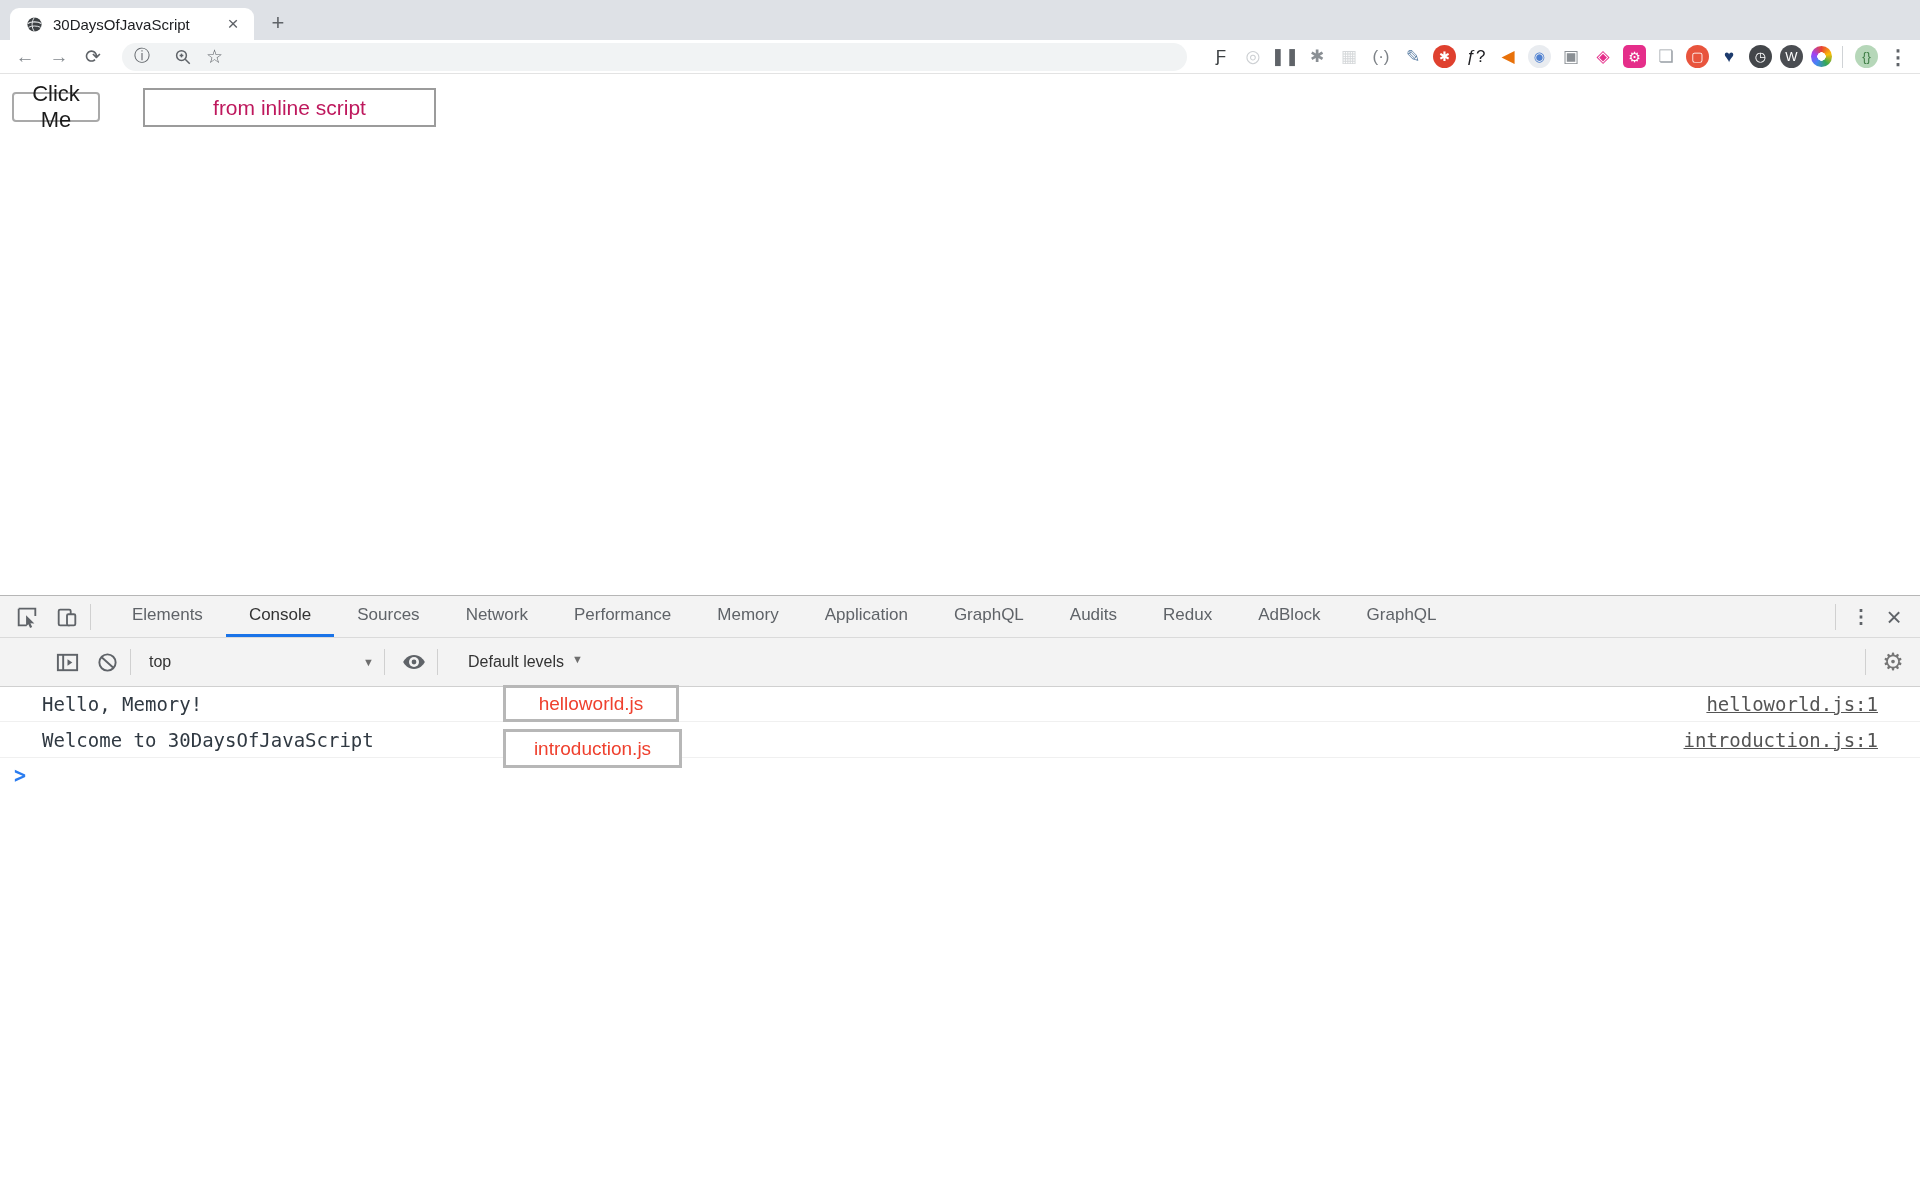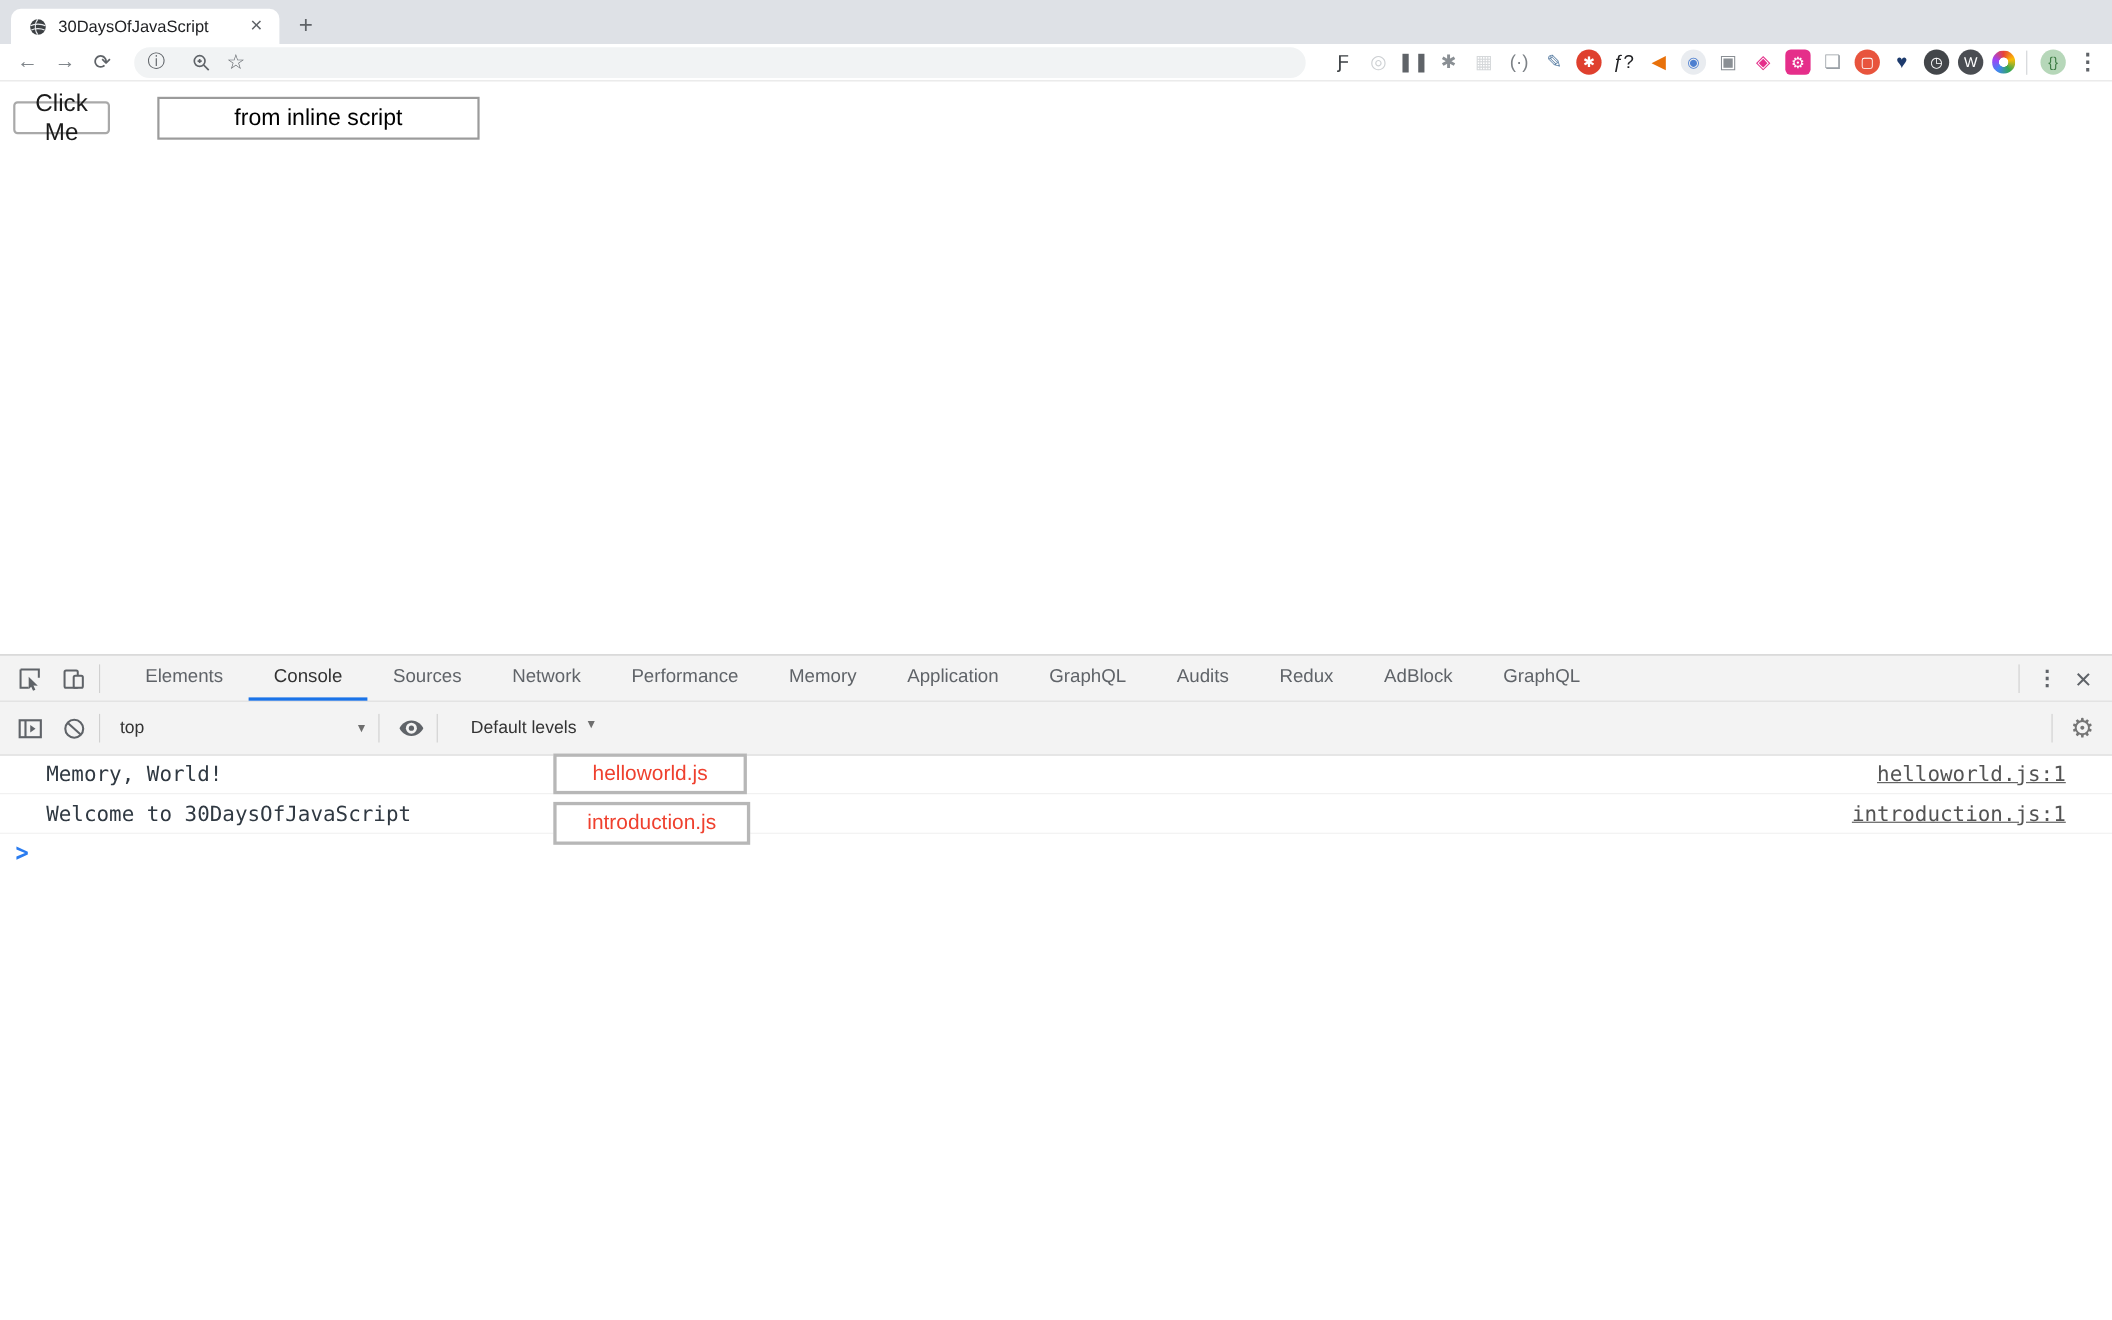--- a/index.html
+++ b/index.html
@@ -41,41 +41,41 @@
   .browser-menu { color:#5f6368; font-size:20px; font-weight:bold; margin:0 4px 0 10px;
                   letter-spacing:0; }
 
   
   .content { position:absolute; left:0; top:75px; width:1920px; height:520px; background:#fff; }
   .clickme { position:absolute; left:12px; top:17px; width:88px; height:30px; background:#fff;
              border:2px solid #a9a9a9; border-radius:4px; font-size:22px; color:#1b1b1b;
              font-family:"Liberation Sans",sans-serif; display:flex; align-items:center;
              justify-content:center; }
   .inlinebox { position:absolute; left:143px; top:13px; width:293px; height:39px;
-               border:2px solid #9b9b9b; color:#000000; font-size:21px; display:flex;
+               border:2px solid #9b9b9b; color:#be185d; font-size:21px; display:flex;
                align-items:center; justify-content:center; }
 
   
   .devtools { position:absolute; left:0; top:595px; width:1920px; height:714px;
               border-top:1px solid #b6b6b6; background:#fff; }
   .dt-tabs { height:42px; background:#f3f3f3; border-bottom:1px solid #dadada; display:flex;
              align-items:stretch; }
   .dt-icon { width:26px; height:26px; align-self:center; margin-left:14px; display:flex;
              align-items:center; justify-content:center; color:#5f6368; }
   .vsep { width:1px; height:26px; background:#d0d0d0; align-self:center; margin:0 10px; }
   .dt-tablist { display:flex; align-items:stretch; margin-left:8px; }
   .dt-tab { padding:0 23px; font-size:17px; color:#5f6368; display:flex; align-items:center;
             border-bottom:3px solid transparent; }
   .dt-tab.active { color:#333333; border-bottom:3px solid #1a73e8; }
   .dt-tabs-right { margin-left:auto; display:flex; align-items:center; padding-right:8px; }
   .dt-kebab { font-size:19px; color:#5f6368; font-weight:bold; width:30px; text-align:center; }
   .dt-close { font-size:26px; color:#5f6368; width:36px; text-align:center; line-height:1; }
 
   .dt-toolbar { height:49px; background:#f3f3f3; border-bottom:1px solid #d0d0d0; display:flex;
-                align-items:center; }
+                align-items:center;padding-left:40px; }
   .tb-icon { width:26px; height:26px; margin-left:14px; display:flex; align-items:center;
              justify-content:center; color:#5f6368; }
   .ctx-select { display:flex; align-items:center; width:225px; margin-left:8px; font-size:16px;
                 color:#333; }
   .ctx-select .arrow { margin-left:auto; font-size:11px; color:#6e6e6e; }
   .filter-input { width:418px; height:30px; margin-left:16px; border:1px solid #f3f3f3;
                   background:#fff; font-size:16px; color:#333; padding:0 10px; outline:none;
                   font-family:"Liberation Sans",sans-serif; }
   .filter-input::placeholder { color:#9aa0a6; }
   .levels { margin-left:20px; font-size:16px; color:#333; display:flex; align-items:flex-start; }
@@ -236,21 +236,21 @@
         <span class="arrow">▼</span>
       </div>
       <div class="tb-right">
         <span class="vsep"></span>
         <span class="gear">⚙</span>
       </div>
     </div>
 
     <div class="dt-console">
       <div class="crow row1">
-        <span class="msg">Memory, World!</span>
+        <span class="msg">Hello, Memory!</span>
         <span class="src">helloworld.js:1</span>
       </div>
       <div class="crow row2">
         <span class="msg">Welcome to 30DaysOfJavaScript</span>
         <span class="src">introduction.js:1</span>
       </div>
       <div class="prompt-row">
         <span class="chevron">&gt;</span>
       </div>
       <div class="anno anno1">helloworld.js</div>

